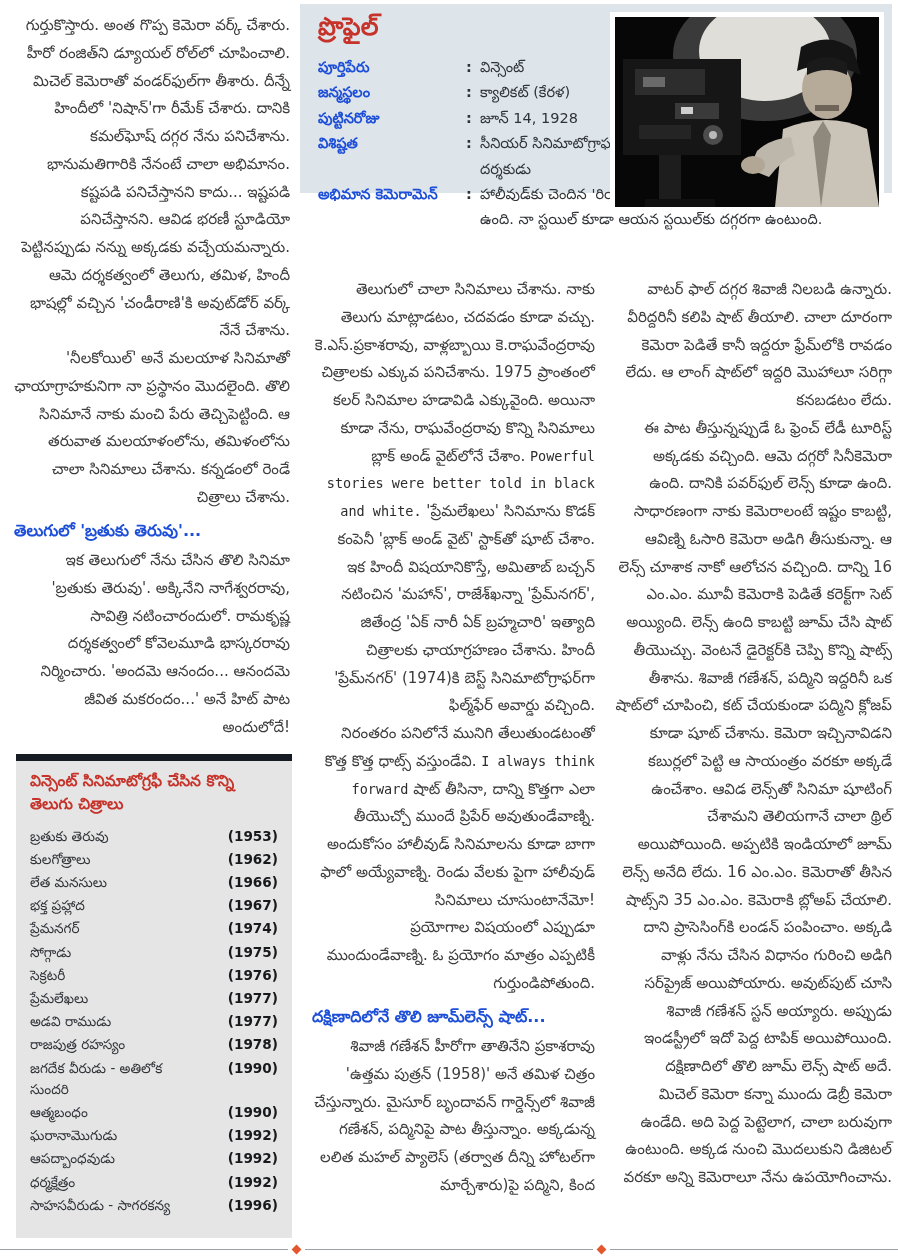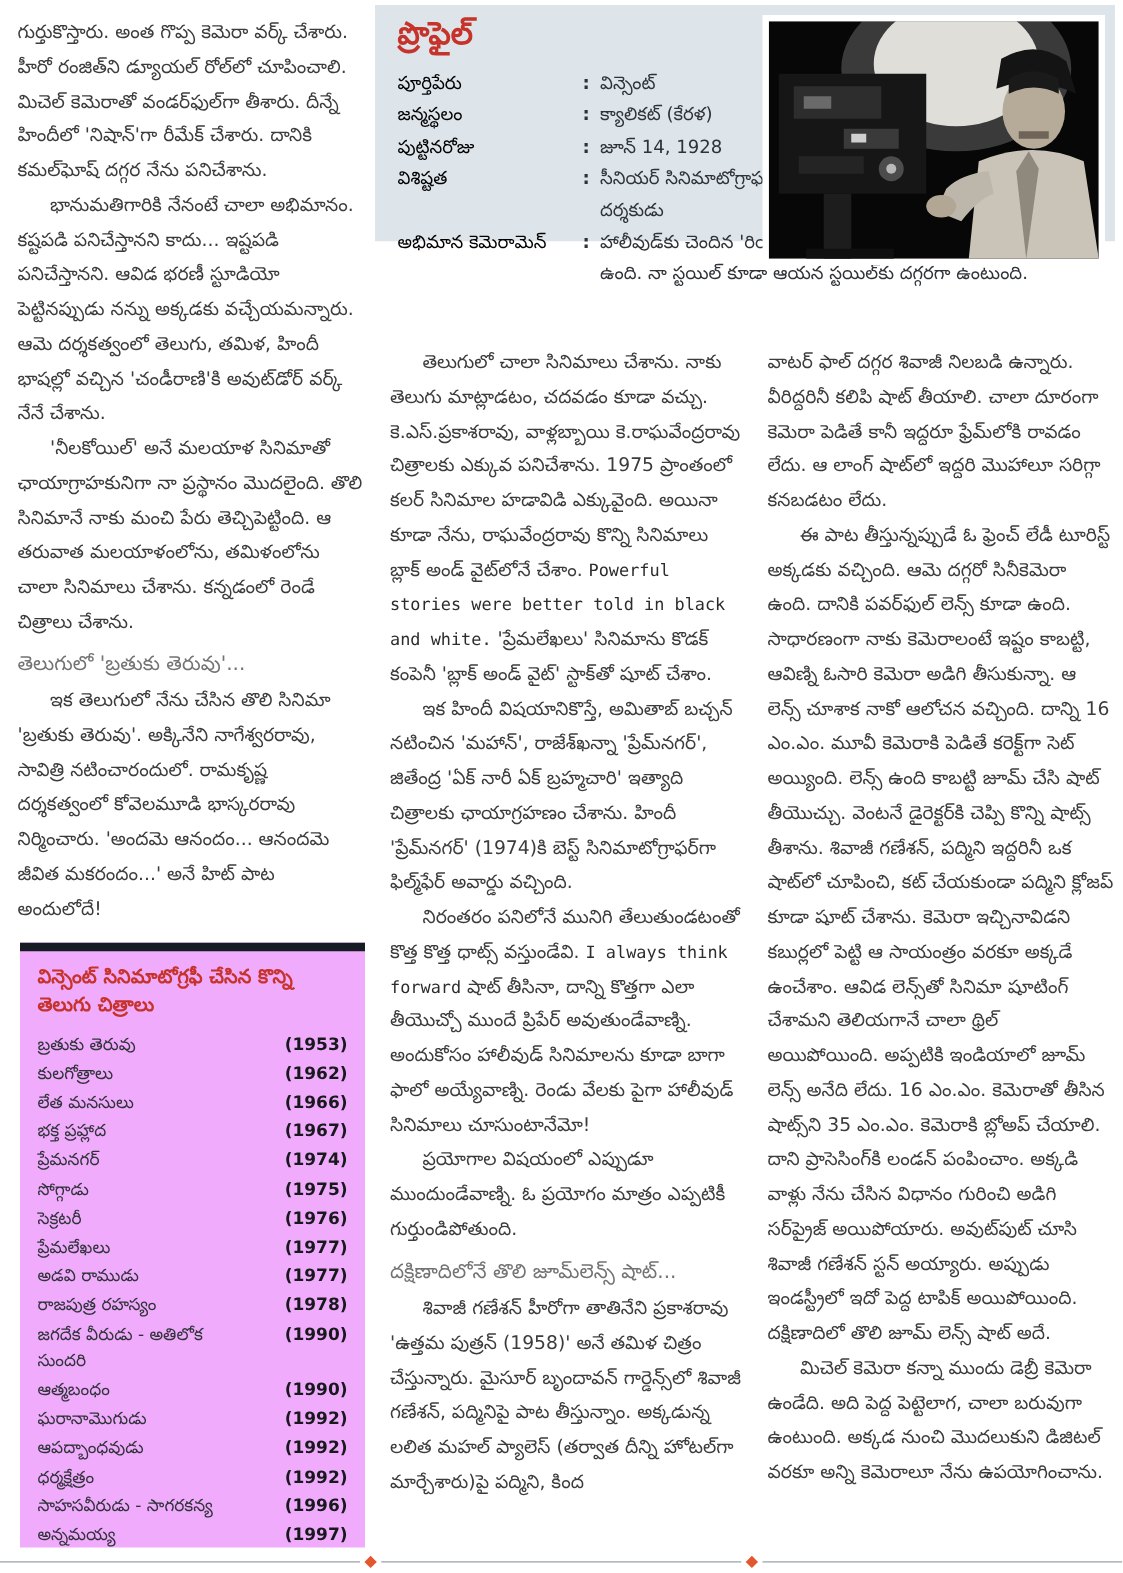--- a/index.html
+++ b/index.html
@@ -6,46 +6,46 @@
   .page{
     position:relative;width:898px;height:1258px;overflow:hidden;
     background:#ffffff;color:#3b3b3b;
     font-family:"DejaVu Sans","Liberation Sans",sans-serif;
   }
   
   .col{position:absolute;top:276px;font-size:15px;line-height:1.85;color:#3c3c3c;}
   .col1{left:14px;top:12px;width:276px;}
   .col2{left:312px;width:283px;}
   .col3{left:614px;width:278px;}
-  .col p{margin:0;text-indent:26px;text-align:left;}
+  .col p{margin:0;text-indent:26px;text-align:right;}
   .col p.noindent{text-indent:0;}
   .redhead{
-    margin:4px 0 2px 0;font-size:16px;font-weight:normal;color:#737373;
+    margin:4px 0 2px 0;font-size:16px;font-weight:bold;color:#1d4ed8;
   }
   .mono{font-family:"DejaVu Sans Mono","Liberation Mono",monospace;font-size:13.5px;color:#2c2c2c;}
   
   .profile{
     position:absolute;left:300px;top:4px;width:592px;height:189px;
     background:#dde4ea;box-sizing:border-box;padding:8px 14px 8px 18px;
   }
   .ptitle{margin:0 0 8px 0;font-size:25px;font-weight:bold;color:#c6332a;}
   .prow{display:flex;align-items:flex-start;font-size:14.5px;line-height:1.75;color:#2f3338;}
-  .plabel{flex:0 0 148px;font-weight:normal;color:#000000;}
+  .plabel{flex:0 0 148px;font-weight:bold;color:#1d4ed8;}
   .pcolon{flex:0 0 14px;font-weight:bold;}
   .pvalue{flex:1;}
   .prow.short .pvalue{max-width:158px;}
   .photo{
     position:absolute;top:8px;right:8px;width:274px;height:200px;margin:0;
     background:#ffffff;padding:5px;box-sizing:border-box;
   }
   .photo svg{display:block;width:100%;height:100%;}
   
   .filmbox{
     position:absolute;left:16px;top:754px;width:276px;height:484px;
-    background:#f0abfc;box-sizing:border-box;padding:14px 14px 10px 14px;overflow:hidden;
+    background:#e5e5e5;box-sizing:border-box;padding:14px 14px 10px 14px;overflow:hidden;
   }
   .filmbar{
     position:absolute;left:0;top:0;width:100%;height:7px;background:#171c24;
   }
   .filmhead{
     margin:2px 0 8px 0;font-size:15.5px;line-height:1.5;font-weight:bold;color:#c6332a;
   }
   .filmrow{
     display:flex;justify-content:space-between;align-items:baseline;
     font-size:13.6px;line-height:1.56;color:#2f3338;padding:1px 0;
@@ -209,24 +209,20 @@
         <span class="fyear">(1992)</span>
       </div>
     <div class="filmrow">
         <span class="ftitle">ధర్మక్షేత్రం</span>
         <span class="fyear">(1992)</span>
       </div>
     <div class="filmrow">
         <span class="ftitle">సాహసవీరుడు - సాగరకన్య</span>
         <span class="fyear">(1996)</span>
       </div>
-    <div class="filmrow">
-        <span class="ftitle">అన్నమయ్య</span>
-        <span class="fyear">(1997)</span>
-      </div>
   </aside>
 
   <div class="footer">
     <span class="frule"></span>
     <span class="fdiamond"></span>
     <span class="frule"></span>
     <span class="fdiamond"></span>
     <span class="frule"></span>
   </div>
 

